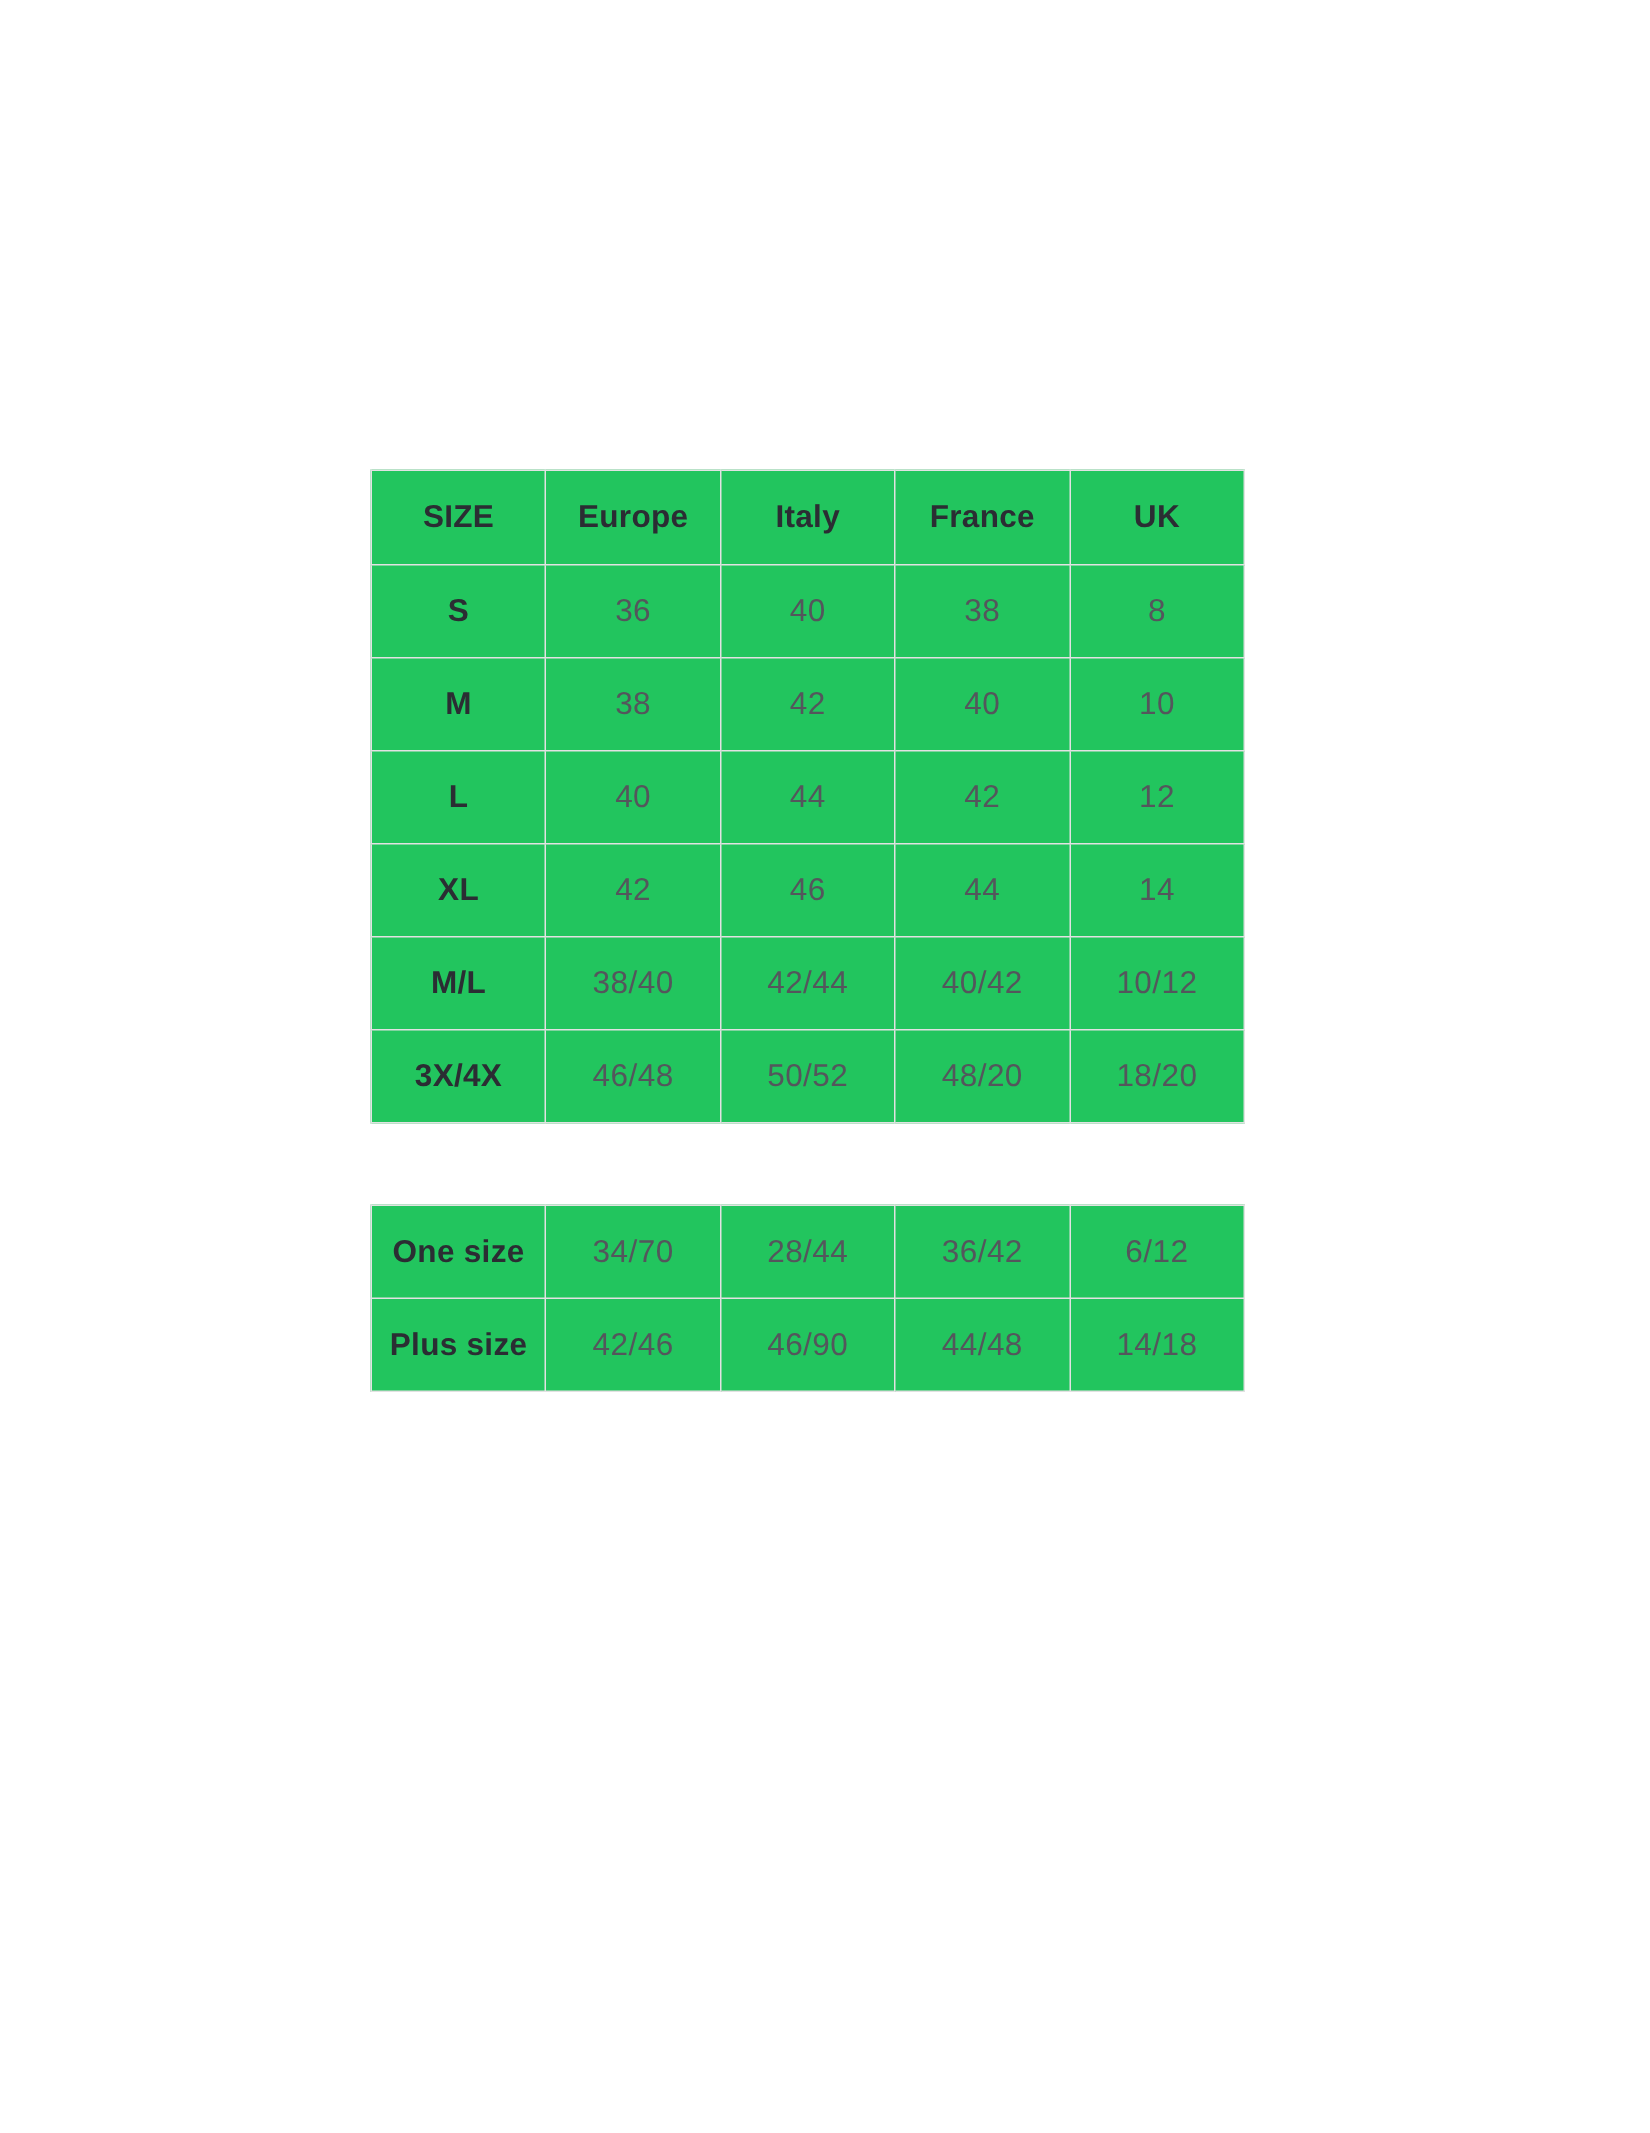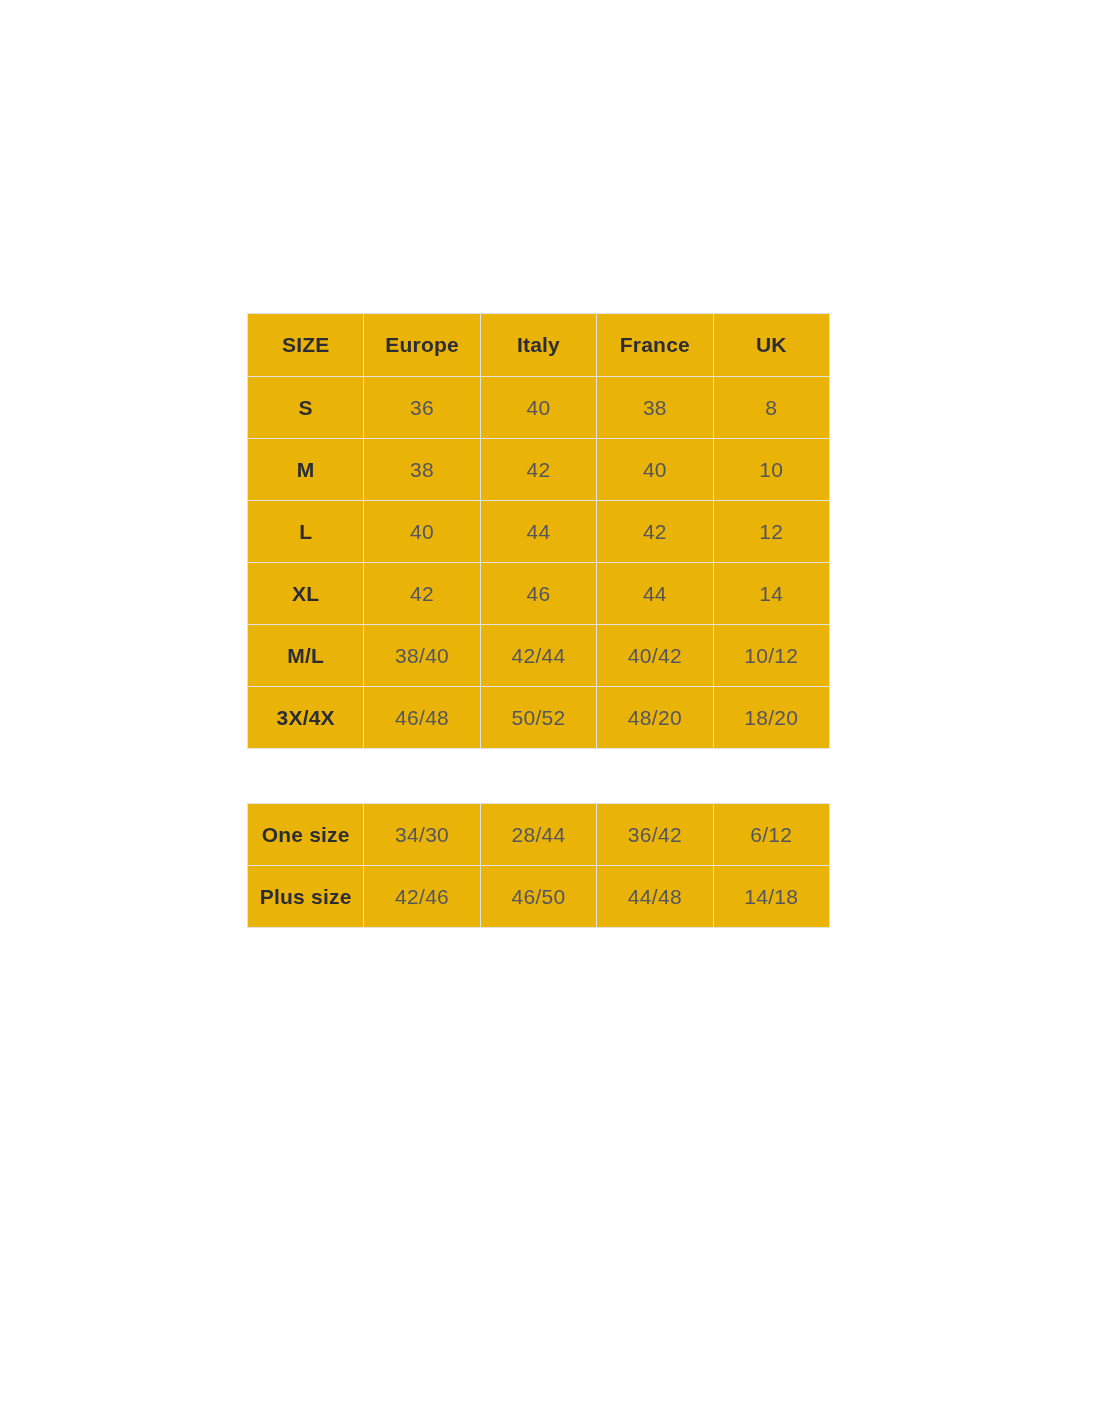--- a/index.html
+++ b/index.html
@@ -17,21 +17,21 @@
   .tables-wrap {
     position: absolute;
     left: 247px;
     top: 313px;
     width: 583px;
   }
   table.size-table {
     border-collapse: collapse;
     table-layout: fixed;
     width: 100%;
-    background: #eab308;
+    background: #22c55e;
   }
   table.size-table th,
   table.size-table td {
     border: 1px solid #e2e2e2;
     text-align: center;
     vertical-align: middle;
     padding: 0;
     overflow: hidden;
   }
   table.size-table thead tr {
@@ -120,28 +120,28 @@
           <td>48/20</td>
           <td>18/20</td>
         </tr>
       </tbody>
   </table>
 
   <table class="size-table secondary">
     <tbody id="secondary-body">
         <tr>
           <th>One size</th>
-          <td>34/30</td>
+          <td>34/70</td>
           <td>28/44</td>
           <td>36/42</td>
           <td>6/12</td>
         </tr>
         <tr>
           <th>Plus size</th>
           <td>42/46</td>
-          <td>46/50</td>
+          <td>46/90</td>
           <td>44/48</td>
           <td>14/18</td>
         </tr>
       </tbody>
   </table>
 
 </div>
 
 </body></html>

